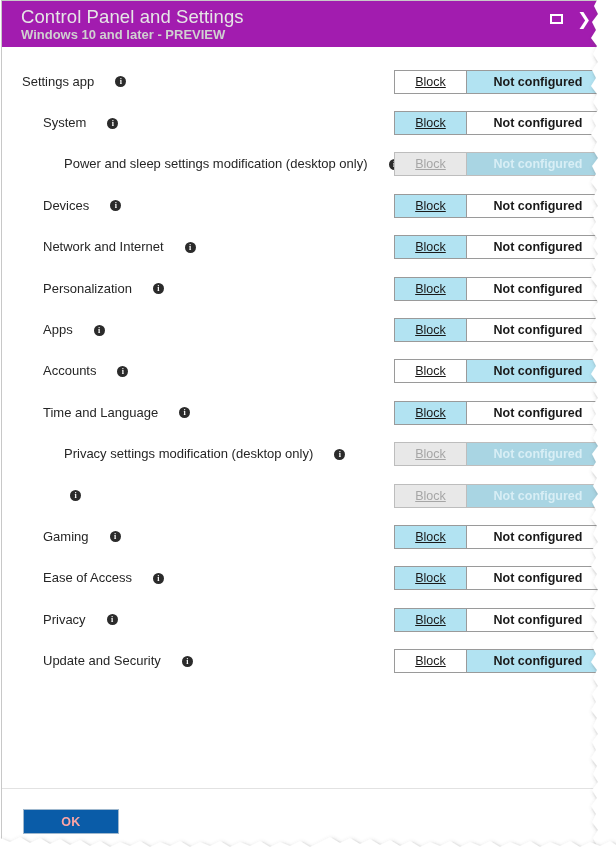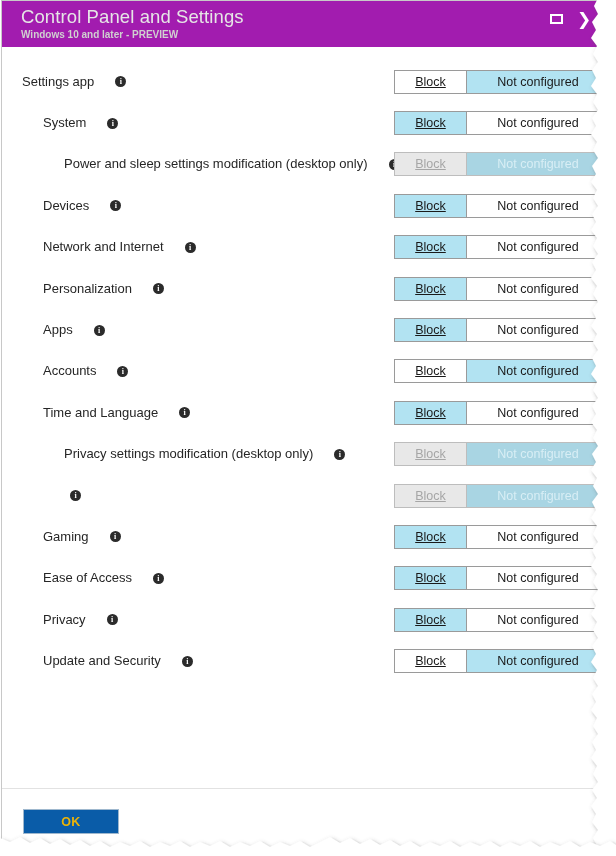--- a/index.html
+++ b/index.html
@@ -40,21 +40,21 @@
   #header-title {
     color: #e6e6e6;
     font-size: 18.5px;
     font-weight: 400;
     letter-spacing: 0.1px;
     line-height: 22px;
     white-space: nowrap;
   }
   #header-subtitle {
     color: #d0d0d0;
-    font-size: 10px;
+    font-size: 13px;
     font-weight: bold;
     line-height: 14px;
     margin-top: 0px;
     white-space: nowrap;
   }
   #header-actions {
     position: absolute;
     right: 8px;
     top: 9px;
     display: flex;
@@ -152,20 +152,21 @@
     cursor: pointer;
     user-select: none;
   }
   .seg-block {
     width: 72px;
     border-right: 1px solid #9a9a9a;
     text-decoration: underline;
   }
   .seg-notconf {
     flex: 1 1 auto;
+    font-weight: bold;
   }
   .seg.selected {
     background: #b2e3f2;
   }
   .toggle.disabled {
     border-color: #bdbdbd;
   }
   .toggle.disabled .seg {
     background: #e8e8e8;
     color: #a6a6a6;
@@ -187,21 +188,21 @@
     background: #ffffff;
   }
   #ok-button {
     position: absolute;
     left: 21px;
     top: 20px;
     width: 96px;
     height: 25px;
     background: #0a5ca8;
     border: 1px solid #9fb8ce;
-    color: #eab308;
+    color: #fca5a5;
     font-size: 12.5px;
     font-weight: bold;
     display: flex;
     align-items: center;
     justify-content: center;
     box-sizing: border-box;
     cursor: pointer;
     letter-spacing: 0.3px;
   }
 

